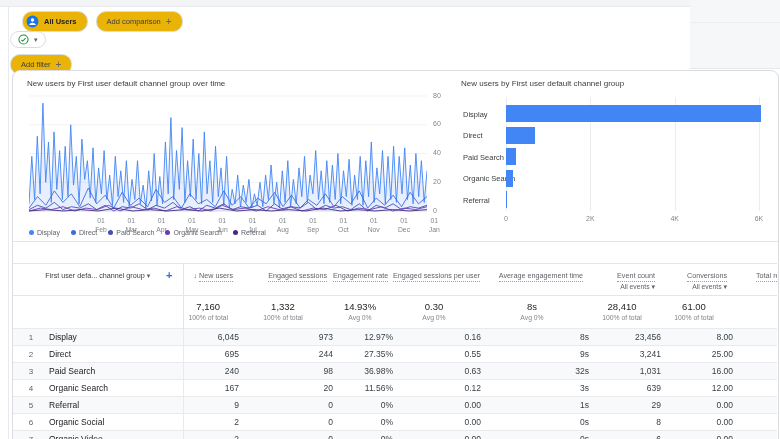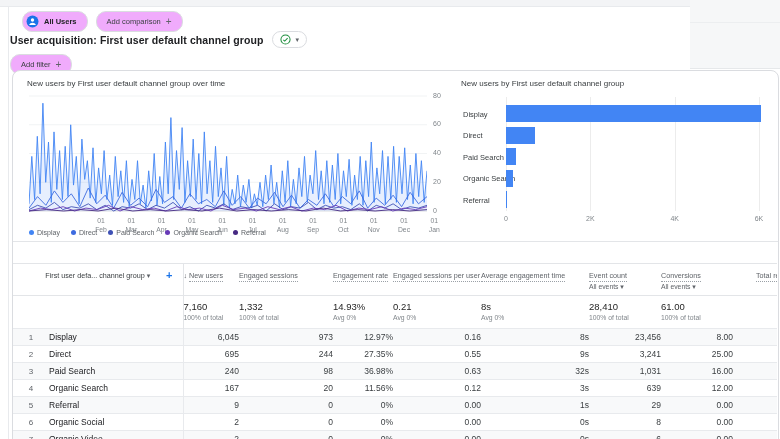--- a/index.html
+++ b/index.html
@@ -6,21 +6,21 @@
   body{width:780px;height:439px;overflow:hidden;position:relative;background:#fff;
        font-family:"Liberation Sans",sans-serif;color:#202124;-webkit-font-smoothing:antialiased}
   .top-strip{position:absolute;left:0;top:0;width:690px;height:6px;background:#f3f4f6;border-bottom:1px solid #e8eaed}
   .left-edge{position:absolute;left:8px;top:6px;bottom:0;width:1px;background:#e8eaed}
   .corner-panel{position:absolute;right:0;top:0;width:90px;height:68px;background:#f6f7f8;border-bottom:1px solid #e6e8ea}
   .corner-panel .inner-line{position:absolute;left:0;right:0;top:22px;height:1px;background:#eceef0}
 
   
   .chips-row{position:absolute;left:22px;top:11px;display:flex;gap:8px;align-items:center}
   .chip{display:inline-flex;align-items:center;gap:5px;height:19px;padding:0 10px;border:1px solid #dadce0;
-        border-radius:10px;font-size:7.5px;color:#3c4043;background:#f0abfc;cursor:pointer;white-space:nowrap}
+        border-radius:10px;font-size:7.5px;color:#3c4043;background:#eab308;cursor:pointer;white-space:nowrap}
   .chip-all-users{padding-left:3px;font-weight:bold;color:#202124}
   .plus-glyph{color:#5f6368;font-size:10px;line-height:1}
   .au-icon{display:inline-flex}
 
   
   .title-row{position:absolute;left:10px;top:31px;display:flex;align-items:center;gap:8px}
   .page-title{font-size:10.5px;font-weight:bold;letter-spacing:.1px;color:#202124;margin:0}
   .check-pill{display:inline-flex;align-items:center;gap:5px;padding:2px 7px;border:1px solid #dadce0;border-radius:10px;background:#fff;cursor:pointer}
   .caret{font-size:7px;color:#5f6368;line-height:1}
   .add-filter-row{position:absolute;left:10px;top:53px}
@@ -49,27 +49,27 @@
   .search-row{position:absolute;left:0;right:0;top:171px;height:21px}
   .search-ic{position:absolute;left:16px;top:5px;display:inline-flex}
   .search-text{position:absolute;left:36px;top:5px;font-size:8.5px;color:#5f6368;cursor:text}
   .rpp{position:absolute;right:48px;top:5px;display:flex;gap:10px;align-items:center;font-size:8px;color:#3c4043}
   .rpp-value{display:inline-flex;align-items:center;gap:4px;cursor:pointer}
 
   
   table{position:absolute;left:0;top:192px;width:764px;border-collapse:collapse;table-layout:fixed}
   th{font-weight:normal}
   thead th{border-top:1px solid #e3e5e8;border-bottom:1px solid #e3e5e8;color:#5f6368;font-size:7.2px;
-           text-align:left;vertical-align:top;padding:7px 6px 5px 0;height:14px;cursor:pointer;white-space:nowrap}
+           text-align:right;vertical-align:top;padding:7px 6px 5px 0;height:14px;cursor:pointer;white-space:nowrap}
   th.dim{text-align:center;position:relative;border-right:1px solid #e3e5e8;color:#3c4043;padding:7px 0 5px 0}
   .hdr-u{border-bottom:1px dotted #9aa0a6;padding-bottom:1px}
   .sub-filter{display:block;font-size:6.8px;color:#5f6368;margin-top:3px;border:none}
   .addcol{position:absolute;right:10px;top:6px;color:#1a73e8;font-size:11px;font-weight:bold;cursor:pointer;line-height:1}
   th.last-col{overflow:hidden;text-align:left;padding-left:23px;padding-right:0}
-  .tot-cell{padding:5px 6px 7px 0;text-align:left;vertical-align:top}
+  .tot-cell{padding:5px 6px 7px 0;text-align:center;vertical-align:top}
   .tot-v{font-size:9.5px;color:#1f1f1f}
   .tot-s{font-size:6.8px;color:#80868b;margin-top:2px}
   .dim-blank{border-right:1px solid #e3e5e8}
   #rows-body tr{border-top:1px solid #e8eaed}
   #rows-body tr:nth-child(odd){background:#f8f9fa}
   #rows-body td{height:16px;padding:0}
   td.rnum{color:#5f6368;font-size:8px;text-align:center}
   td.rname{color:#202124;font-size:8.5px;text-align:left;padding-left:5px;border-right:1px solid #e8eaed;white-space:nowrap;overflow:hidden}
   td.metric{font-size:8.5px;color:#3c4043;text-align:right;padding-right:6px;white-space:nowrap}
 </style>
@@ -93,21 +93,20 @@
     </span>
     <span>All Users</span>
   </div>
   <div class="chip">
     <span>Add comparison</span>
     <span class="plus-glyph">+</span>
   </div>
 </div>
 
 <div class="title-row">
-  <h1 class="page-title">User acquisition: First user default channel group</h1>
   <span class="check-pill">
     <span style="display:inline-flex">
       <svg width="11" height="11" viewBox="0 0 24 24">
           <circle cx="12" cy="12" r="10" fill="none" stroke="#1e8e3e" stroke-width="2.2"></circle>
           <path d="M7.3 12.6l3.1 3 6.2-6.6" stroke="#1e8e3e" stroke-width="2.2" fill="none"></path>
         </svg>
     </span>
     <span class="caret">▾</span>
   </span>
 </div>
@@ -279,21 +278,21 @@
           </td>
           <td class="tot-cell">
             <div class="tot-v">1,332</div>
             <div class="tot-s">100% of total</div>
           </td>
           <td class="tot-cell">
             <div class="tot-v">14.93%</div>
             <div class="tot-s">Avg 0%</div>
           </td>
           <td class="tot-cell">
-            <div class="tot-v">0.21</div>
+            <div class="tot-v">0.30</div>
             <div class="tot-s">Avg 0%</div>
           </td>
           <td class="tot-cell">
             <div class="tot-v">8s</div>
             <div class="tot-s">Avg 0%</div>
           </td>
           <td class="tot-cell">
             <div class="tot-v">28,410</div>
             <div class="tot-s">100% of total</div>
           </td>

